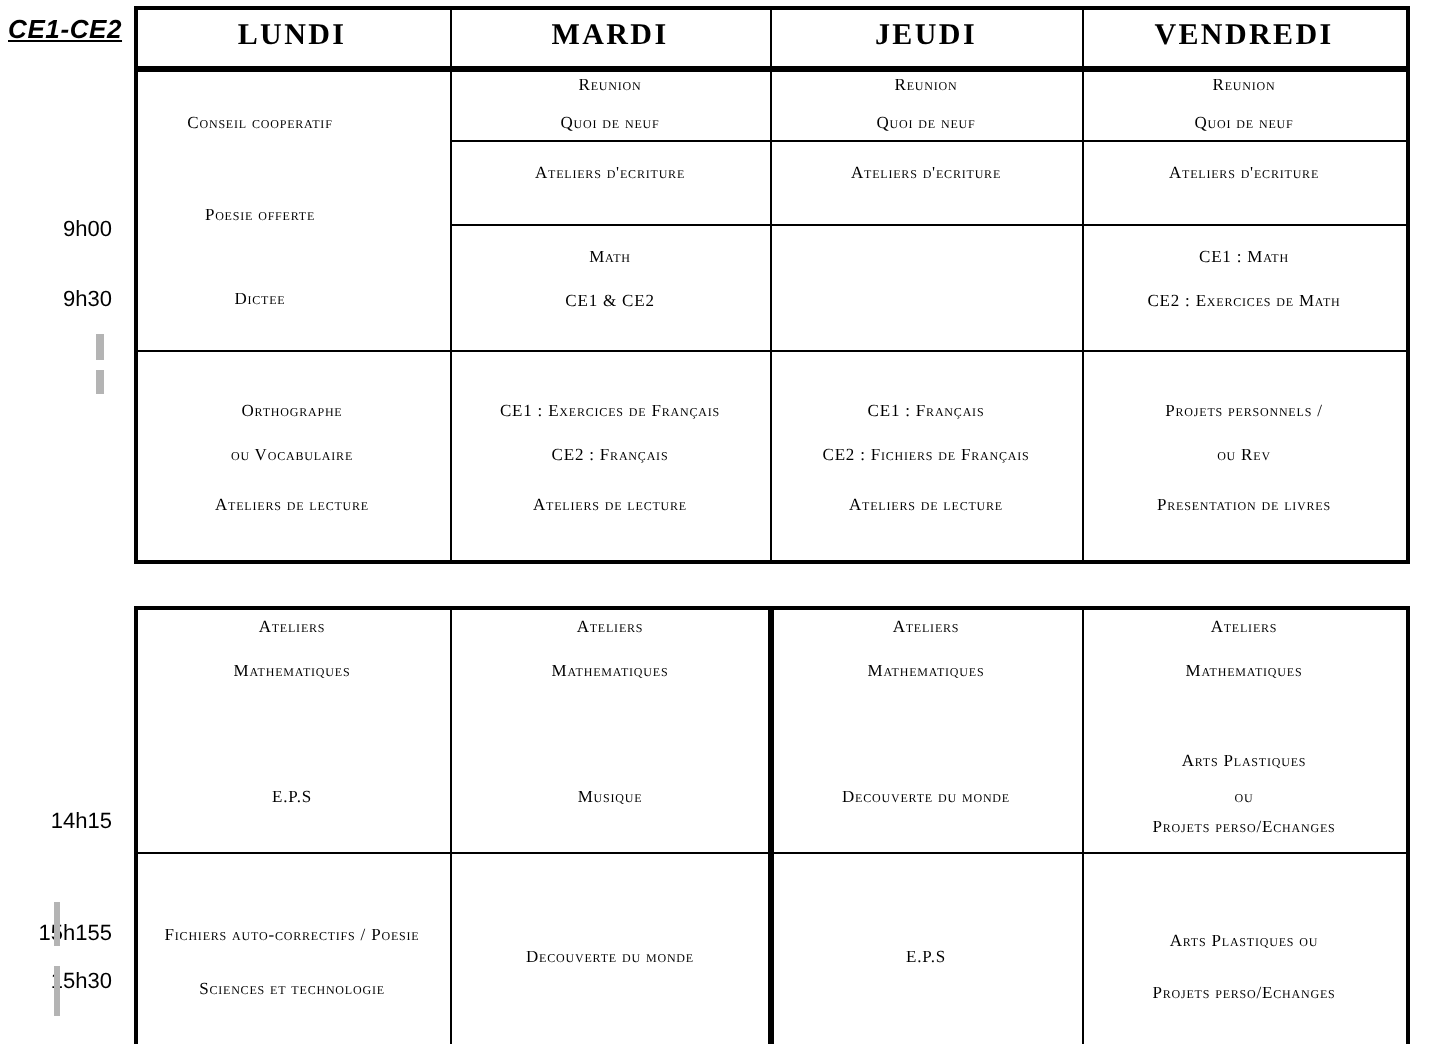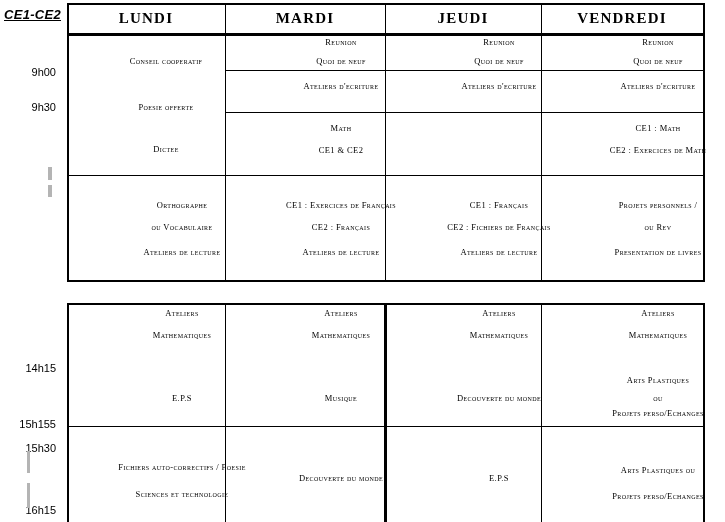--- a/index.html
+++ b/index.html
@@ -21,26 +21,26 @@
     align-items:center; justify-content:center;
     font-family:"Liberation Serif", serif;
     font-weight:bold; font-size:15px; letter-spacing:1.2px;
     white-space:nowrap;
   }
   .cell { position:absolute; }
   .ln {
     position:absolute; left:0; width:100%; text-align:center;
     font-family:"Liberation Serif", serif;
     font-size:8.5px; font-variant:small-caps; letter-spacing:0.4px;
-    line-height:12px; white-space:nowrap; color:#000;padding-left:36px;
+    line-height:12px; white-space:nowrap; color:#000;
   }
   .time {
     position:absolute; width:56px; text-align:right;
     font-family:"Liberation Sans", sans-serif;
-    font-size:11px; line-height:12px; white-space:nowrap;
+    font-size:11px; line-height:12px; white-space:nowrap;margin-top:43px;
   }
 </style>
 </head>
 <body>
 
 <div id="page">
 
   <div class="class-title">CE1-CE2</div>
 
   <div class="time" style="top:66px">9h00</div>

